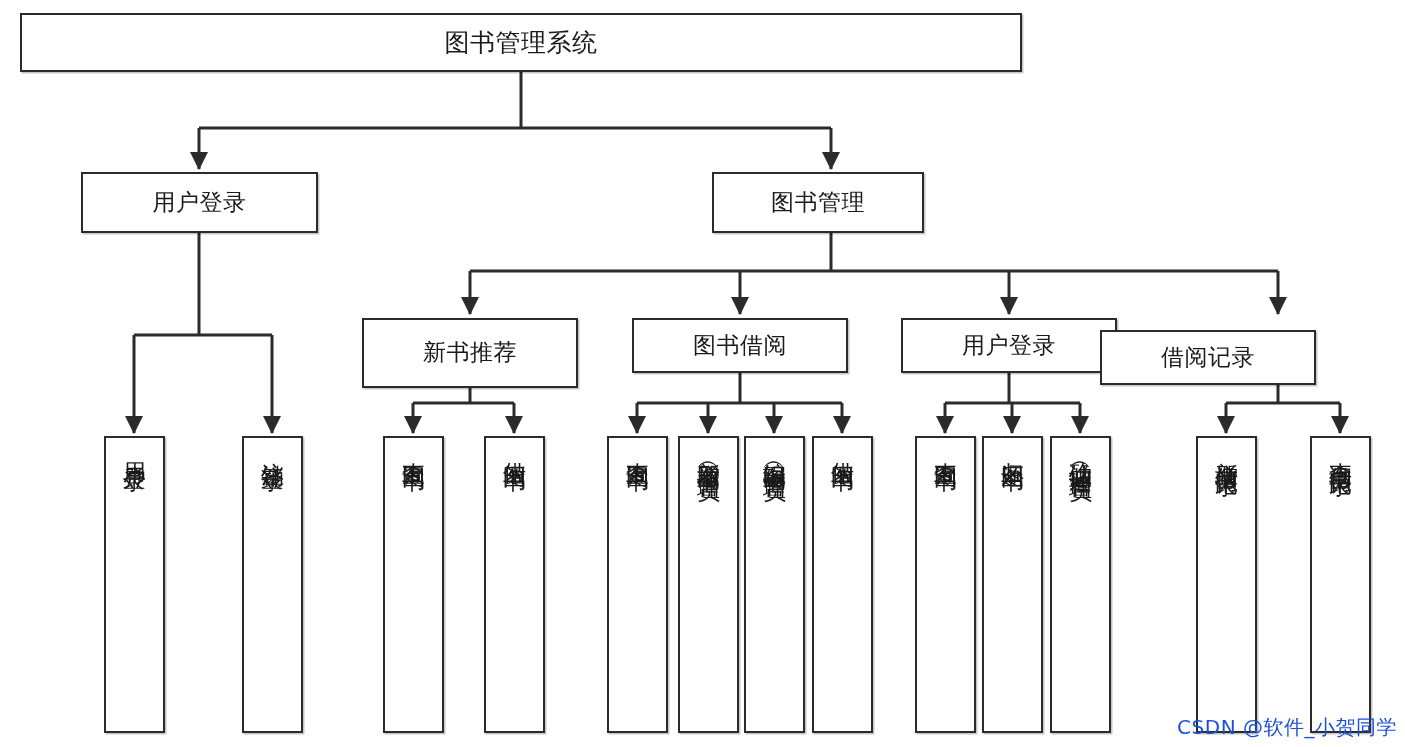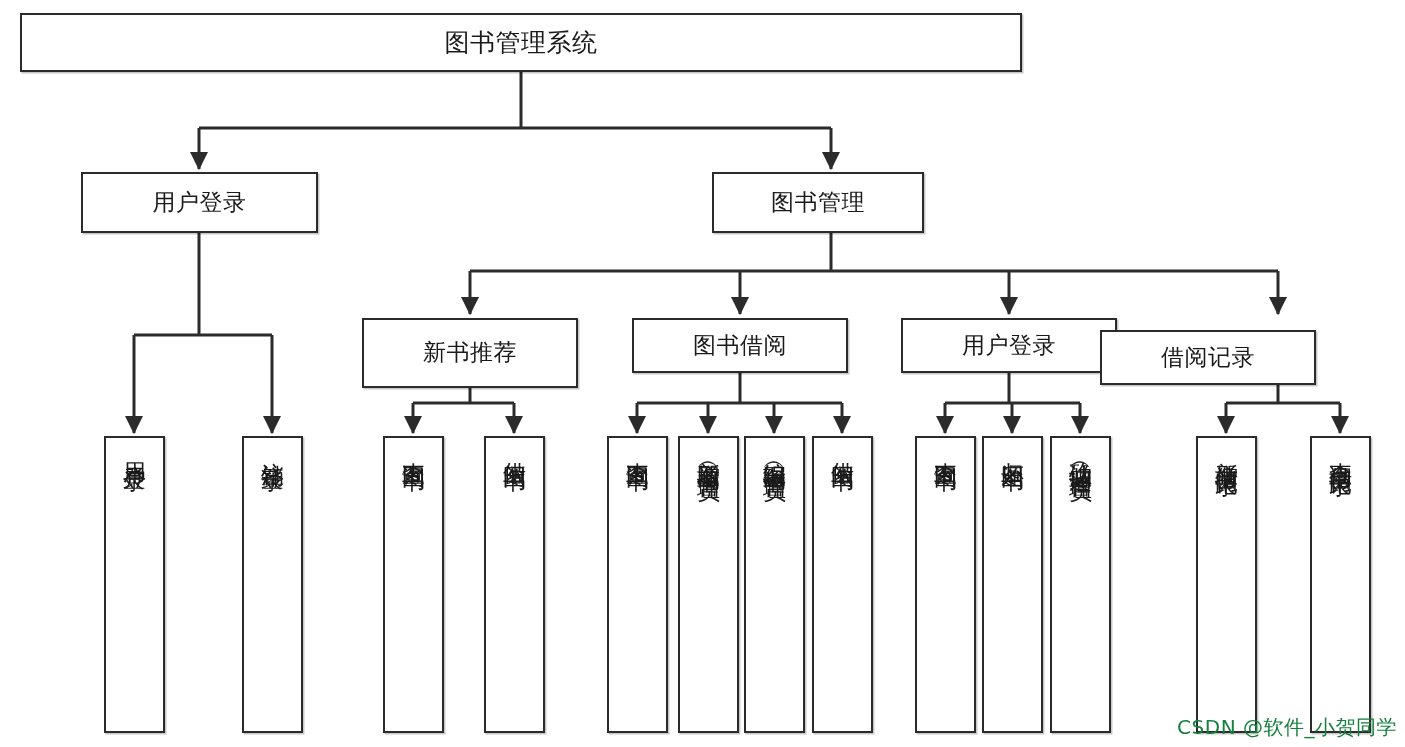--- a/index.html
+++ b/index.html
@@ -61,21 +61,21 @@
     font-size: 23px;
     line-height: 1.0;
     letter-spacing: 2.5px;
     white-space: nowrap;
   }
   #watermark {
     position: absolute;
     right: 8px;
     bottom: 6px;
     font-size: 20px;
-    color: #15803d;
+    color: #1d4ed8;
     letter-spacing: 0.5px;
     white-space: nowrap;
   }
 </style>
 </head>
 <body>
 
 <div id="canvas">
 
   <svg id="edges" viewBox="0 0 1405 747" width="1405" height="747" xmlns="http://www.w3.org/2000/svg">

